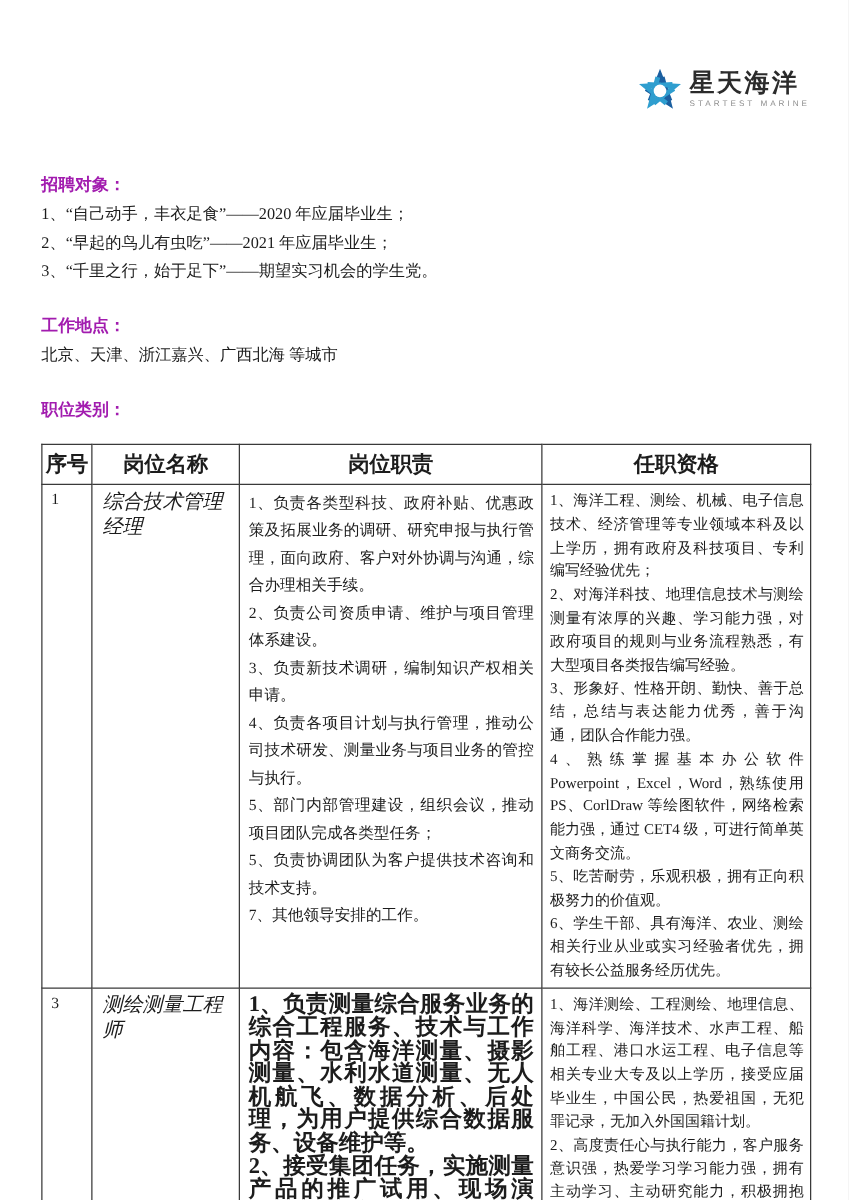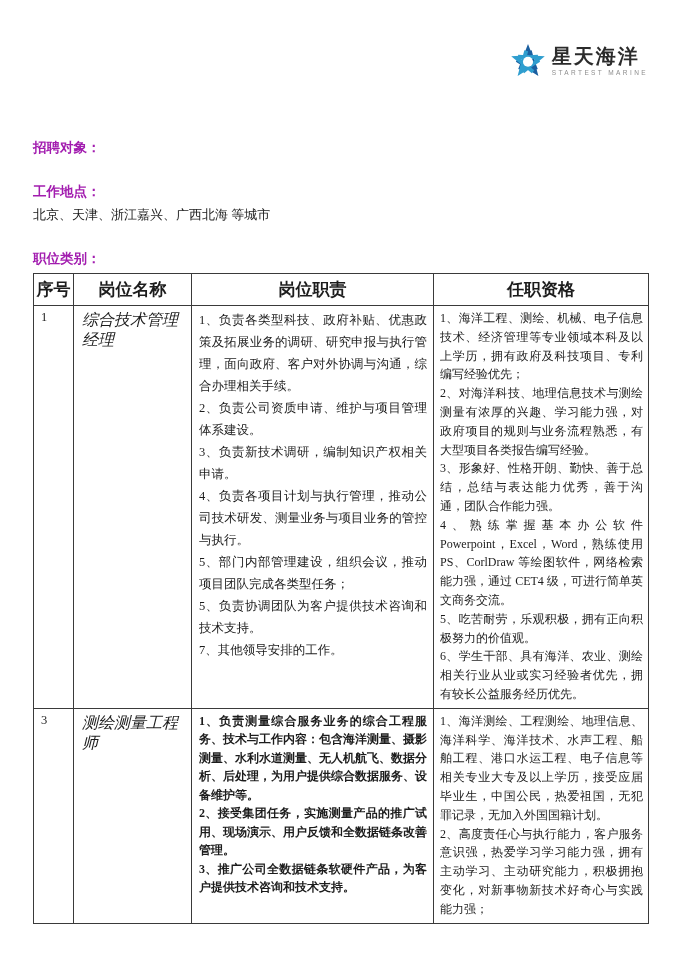--- a/index.html
+++ b/index.html
@@ -8,21 +8,21 @@
     width:679px;height:960px;
     margin:0 auto;
     background:#ffffff;
     font-family:"Liberation Serif","DejaVu Serif",serif;
     color:#1c1c1c;
     overflow:hidden;
     box-sizing:border-box;
   }
   
   .logo{
-    position:absolute;top:42px;right:31px;
+    position:absolute;top:53px;right:31px;
     display:flex;align-items:center;gap:6px;
   }
   .logo svg{display:block;}
   .logo-text{display:flex;flex-direction:column;line-height:1;}
   .logo-cn{
     font-family:"Liberation Sans","DejaVu Sans",sans-serif;
     font-weight:700;font-size:20px;letter-spacing:2px;color:#2b2b2b;
   }
   .logo-en{
     font-family:"Liberation Sans","DejaVu Sans",sans-serif;
@@ -30,21 +30,21 @@
   }
   
   .content{position:absolute;left:33px;top:136px;width:615px;}
   .sec-heading{
     margin:0;font-size:13.5px;font-weight:700;color:#a21caf;
     line-height:23px;
   }
   .recruit-list p{margin:0;font-size:13px;line-height:23px;}
   .sec{margin:0 0 21px 0;}
   .sec-location p{margin:0;font-size:13px;line-height:23px;}
-  .sec-positions{margin-bottom:3px;}
+  .sec-positions{margin-bottom:16px;}
   
   table.positions{
     width:615px;border-collapse:collapse;table-layout:fixed;
   }
   table.positions th, table.positions td{
     border:1px solid #3a3a3a;
     vertical-align:top;
     box-sizing:border-box;
   }
   table.positions th{
@@ -56,21 +56,21 @@
   col.c-duties{width:242px;}
   col.c-quals{width:215px;}
   td.no{font-size:12.5px;padding:4px 4px 2px 7px;}
   td.title{font-size:16px;padding:4px 6px 2px 8px;line-height:20px;font-style:italic;}
   td.duties{padding:3px 6px 4px 7px;}
   td.quals{padding:3px 5px 4px 6px;}
   td.duties p{margin:0;font-size:12.5px;line-height:22px;text-align:justify;}
   td.quals p{margin:0;font-size:12px;line-height:18.8px;text-align:justify;}
   tr.row-0{height:374px;}
   tr.row-1{height:179px;}
-  tr.row-1 td.duties p{font-weight:700;line-height:18.5px;font-size:12px;}
+  tr.row-1 td.duties p{font-weight:700;line-height:18.5px;font-size:18px;}
 </style>
 </head>
 <body>
 
 <div class="page">
 
   <div class="logo">
     <span>
       <svg width="36" height="38" viewBox="0 0 100 100">
         <g fill="none" stroke-width="11" stroke-linecap="butt">
@@ -96,20 +96,25 @@
     <span class="logo-text">
       <span class="logo-cn">星天海洋</span>
       <span class="logo-en">STARTEST MARINE</span>
     </span>
   </div>
 
   <div class="content">
 
     <div class="sec">
       <h3 class="sec-heading">招聘对象：</h3>
+      <div class="recruit-list">
+        <p>1、“自己动手，丰衣足食”——2020 年应届毕业生；</p>
+        <p>2、“早起的鸟儿有虫吃”——2021 年应届毕业生；</p>
+        <p>3、“千里之行，始于足下”——期望实习机会的学生党。</p>
+      </div>
     </div>
 
     <div class="sec sec-location">
       <h3 class="sec-heading">工作地点：</h3>
       <p>北京、天津、浙江嘉兴、广西北海 等城市</p>
     </div>
 
     <div class="sec sec-positions">
       <h3 class="sec-heading">职位类别：</h3>
     </div>

